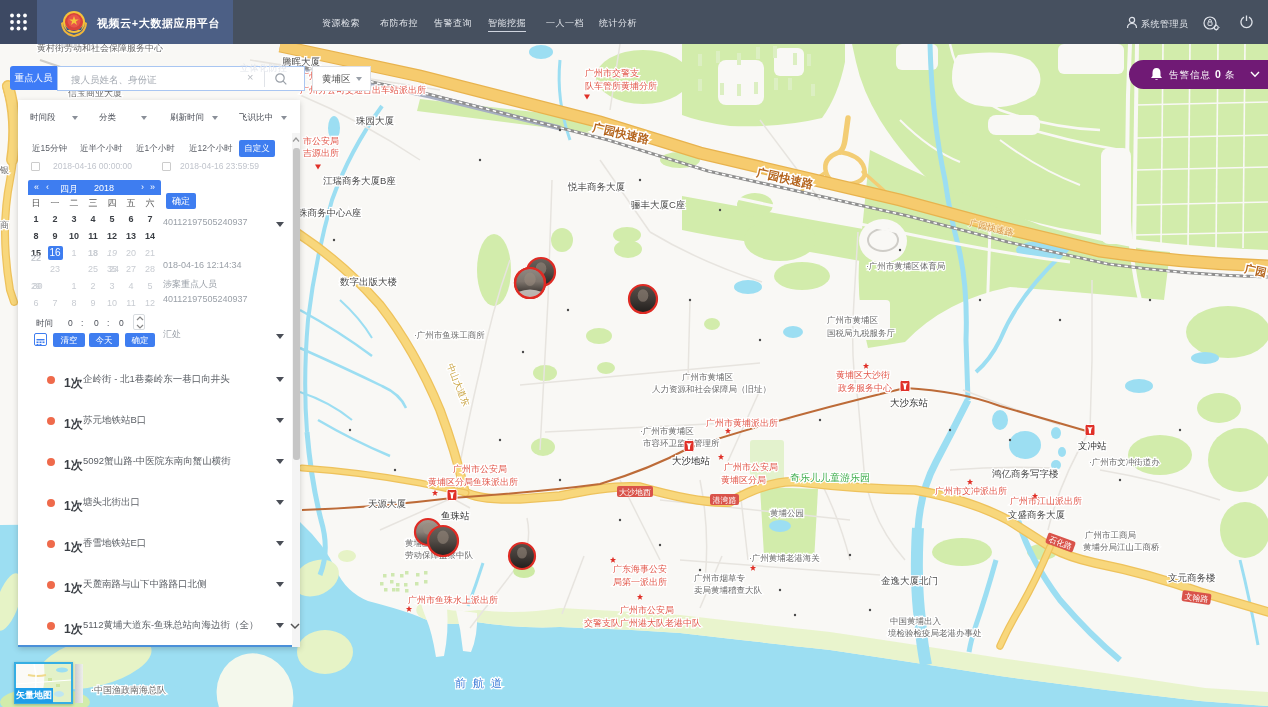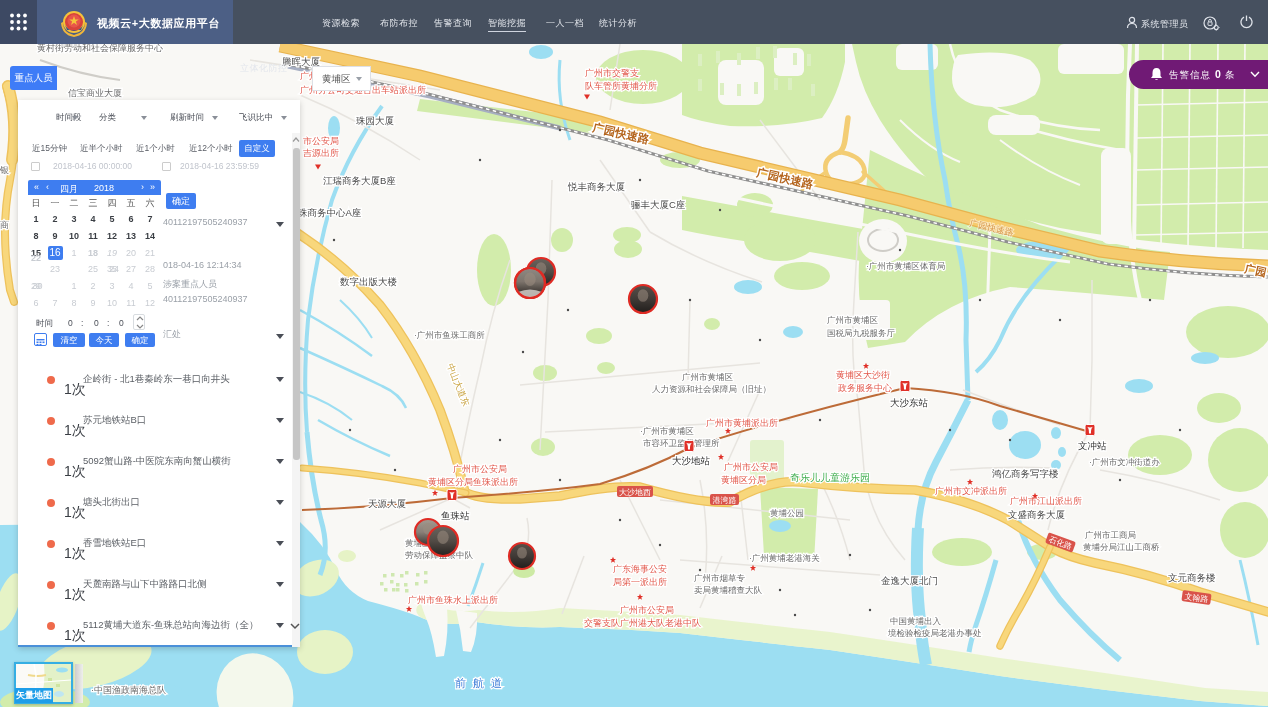--- a/index.html
+++ b/index.html
@@ -18,21 +18,21 @@
 #alert{position:absolute;left:1129px;top:60px;width:139px;height:29px;background:#701a75;border-radius:15px 0 0 15px;z-index:15;color:#fff;}
 #panel{position:absolute;left:18px;top:100px;width:282px;height:547px;background:#fff;border-bottom:2px solid #4a90d9;box-shadow:0 2px 6px rgba(0,0,0,.18);z-index:14;}
 .pt{position:absolute;font-size:8.5px;color:#4a4e57;}
 .ghost{position:absolute;font-size:9px;color:#9aa0a8;}
 .caret{position:absolute;width:0;height:0;border-left:3.5px solid transparent;border-right:3.5px solid transparent;border-top:4.5px solid #8a8f98;}
 .caretD{position:absolute;width:0;height:0;border-left:4px solid transparent;border-right:4px solid transparent;border-top:5px solid #4a4e57;}
 .bluebtn{position:absolute;background:#3e7df0;border-radius:2px;color:#fff;text-align:center;}
 .cal-num{position:absolute;width:19px;text-align:center;font-size:9px;}
 .listrow{position:absolute;left:0;width:282px;height:41px;}
 .dot{position:absolute;left:29px;top:17px;width:8px;height:8px;border-radius:50%;background:#ef6a4b;}
-.cnt{position:absolute;left:46px;top:22px;font-size:14px;font-weight:normal;color:#3a3e44;}
+.cnt{position:absolute;left:46px;top:16px;font-size:12px;font-weight:bold;color:#3a3e44;}
 .lname{position:absolute;left:65px;top:14px;font-size:9.5px;color:#5c6066;}
 #minimap{position:absolute;left:14px;top:662px;width:59px;height:42px;background:#fbfaf7;border:2px solid #35aee3;box-shadow:0 1px 3px rgba(0,0,0,.25);z-index:15;overflow:hidden;}
 #minilabel{position:absolute;left:15px;top:688px;width:38px;height:15px;background:#1e9de8;color:#fff;font-size:9px;font-weight:bold;line-height:15px;text-align:center;z-index:16;}
 </style>
 </head>
 <body>
 <div id="stage">
 <svg id="mapsvg" width="1268" height="707" viewBox="0 0 1268 707">
 <defs>
 <linearGradient id="face1" x1="0" y1="0" x2="0" y2="1">
@@ -498,35 +498,44 @@
           <path d="M10.6,11.5 H9.9"></path>
           <path d="M15.8,11.5 H16.5"></path>
         </g>
       </svg>
 <svg class="abs" style="left:1240px;top:15px" width="13" height="14" viewBox="0 0 13 14">
         <path d="M4,2.2 A5.5,5.5 0 1 0 9,2.2" fill="none" stroke="#dfe3ea" stroke-width="1.3"></path>
         <path d="M6.5,0.5 V6" stroke="#dfe3ea" stroke-width="1.3"></path>
       </svg>
 </div>
 <div id="btnFocus">重点人员</div>
+<div id="searchbox">
+      <div class="abs" style="left:13px;top:7px;font-size:9.5px;color:#a2a8b0;">搜人员姓名、身份证</div>
+      <div class="abs" style="left:189px;top:4px;font-size:11px;color:#b8bcc2;">×</div>
+      <div class="abs" style="left:206px;top:4px;width:1px;height:16px;background:#e0e3e8;"></div>
+      <svg class="abs" style="left:216px;top:5px" width="14" height="14" viewBox="0 0 14 14">
+        <circle cx="6" cy="6" r="4.2" fill="none" stroke="#9aa0a8" stroke-width="1.2"></circle>
+        <path d="M9.2,9.2 L12.3,12.3" stroke="#9aa0a8" stroke-width="1.2"></path>
+      </svg>
+    </div>
 <div id="district">黄埔区<span class="caret" style="left:43px;top:10px;border-top-color:#9aa0a8;"></span></div>
 <div id="alert">
       <svg class="abs" style="left:21px;top:7px" width="13" height="15" viewBox="0 0 13 15">
         <path d="M6.5,1 Q10.5,1 10.5,6 L10.5,9 L12,11 L1,11 L2.5,9 L2.5,6 Q2.5,1 6.5,1 Z" fill="#fff"></path>
         <path d="M5,12.2 Q6.5,14 8,12.2 Z" fill="#fff"></path>
       </svg>
       <div class="abs" style="left:40px;top:9px;font-size:9.5px;letter-spacing:1px;">告警信息</div>
       <div class="abs" style="left:86px;top:8px;font-size:10.5px;font-weight:bold;">0</div>
       <div class="abs" style="left:96px;top:9px;font-size:9.5px;">条</div>
       <svg class="abs" style="left:121px;top:11px" width="10" height="7">
         <path d="M1,1 L5,5.2 L9,1" fill="none" stroke="#fff" stroke-width="1.4"></path>
       </svg>
     </div>
 <div id="panel">
-<div class="pt" style="left:12px;top:12px;margin-left:26px;">时间段</div>
+<div class="pt" style="left:12px;top:12px;">时间段</div>
 <div class="pt" style="left:81px;top:12px;">分类</div>
 <div class="pt" style="left:152px;top:12px;">刷新时间</div>
 <div class="pt" style="left:221px;top:12px;">飞识比中</div>
 <span class="caret" style="left:54px;top:16px;"></span>
 <span class="caret" style="left:123px;top:16px;"></span>
 <span class="caret" style="left:194px;top:16px;"></span>
 <span class="caret" style="left:263px;top:16px;"></span>
 <div class="pt" style="left:14px;top:43px;color:#5a5e66;">近15分钟</div>
 <div class="pt" style="left:62px;top:43px;color:#5a5e66;">近半个小时</div>
 <div class="pt" style="left:118px;top:43px;color:#5a5e66;">近1个小时</div>

